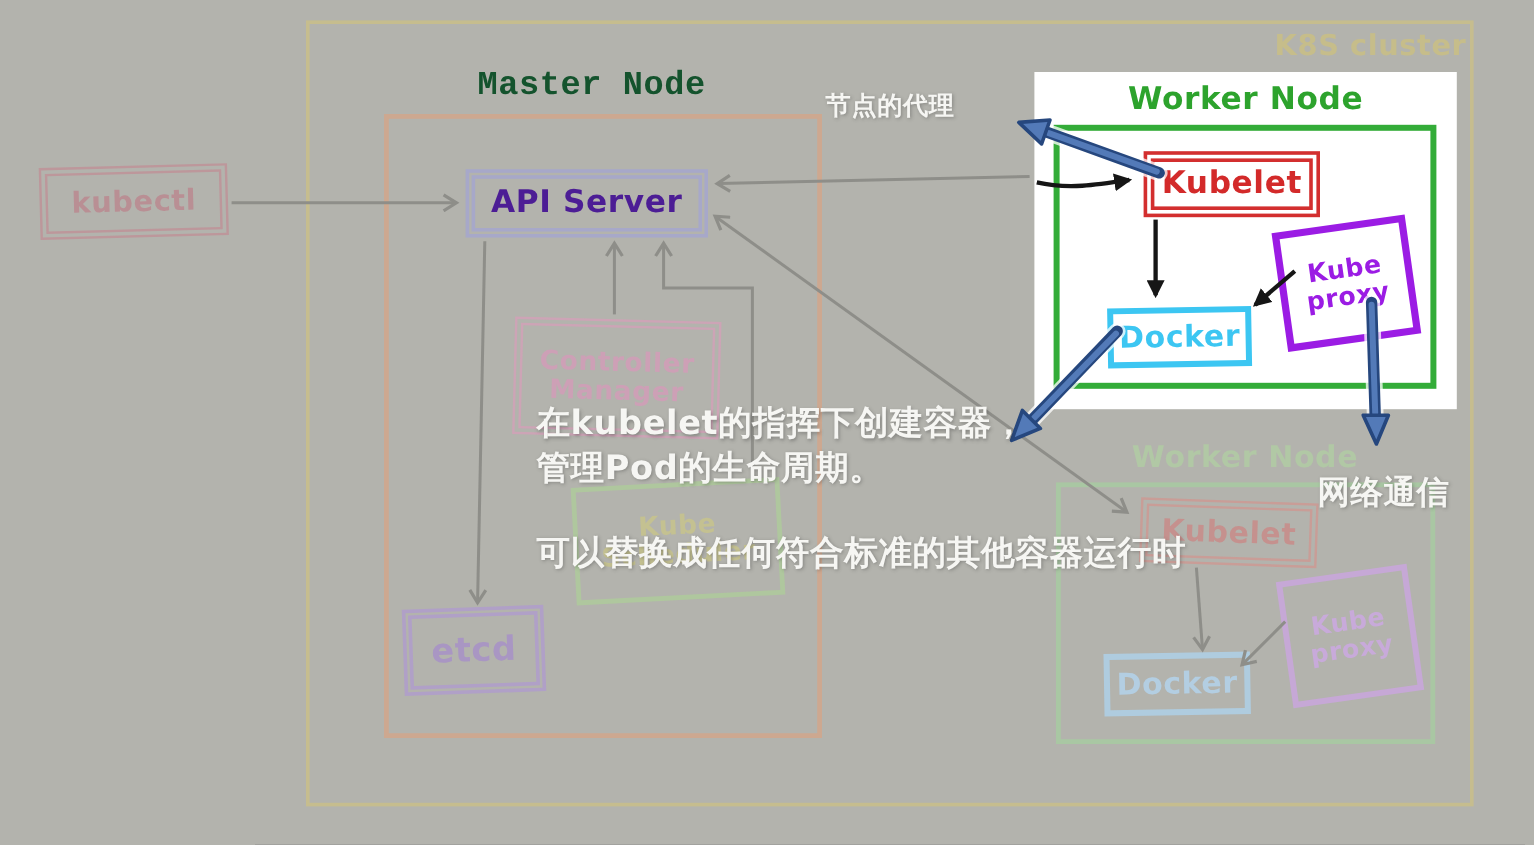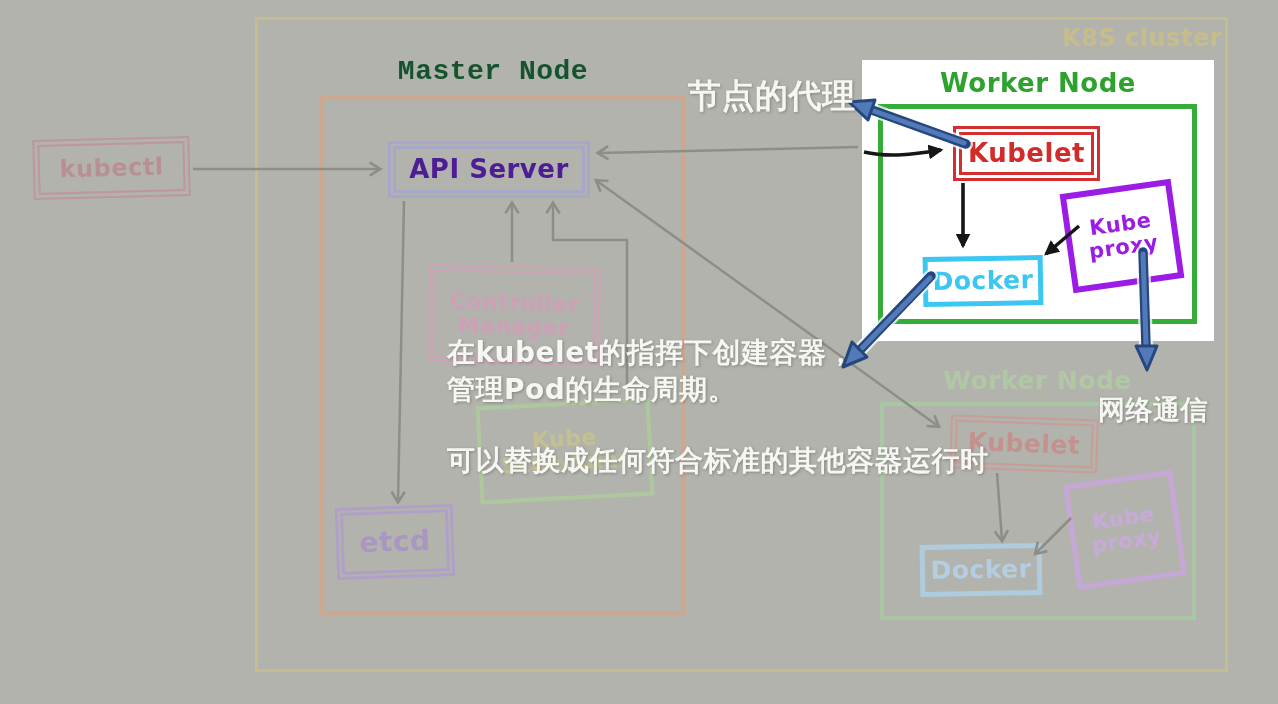--- a/index.html
+++ b/index.html
@@ -37,21 +37,21 @@
   
   .card{left:862px;top:60px;width:352px;height:281px;background:#ffffff;z-index:5;}
   .worker1-title{left:862px;top:68px;width:352px;text-align:center;font-size:26px;color:#2da32d;z-index:6;}
   .green-box{left:878px;top:104px;width:319px;height:220px;border:5px solid #33ac38;z-index:6;}
   .kubelet1-box{left:953px;top:126px;width:147px;height:55px;border:9px double #d32f2f;color:#d32a2a;font-size:26px;z-index:6;}
   .kubeproxy1-box{left:1066px;top:186px;width:112px;height:100px;border:6px solid #9b1ce4;color:#9b1ce4;font-size:21px;transform:rotate(-8deg);z-index:6;padding:0 6px;background:#fff;}
   .docker1-box{left:923px;top:256px;width:120px;height:50px;border:5px solid #3cc6f2;color:#3cc6f2;font-size:25px;transform:rotate(-1deg);z-index:6;background:#fff;}
 
   
   .note{color:#f6f6f3;font-weight:bold;z-index:8;text-shadow:1px 1px 3px rgba(50,50,50,.35);}
-  .note-agent{left:688px;top:74px;font-size:33px;}
+  .note-agent{left:688px;top:74px;font-size:21px;}
   .note-block{left:447px;top:334px;font-size:28px;line-height:37px;}
   .note-block2{left:447px;top:442px;font-size:28px;}
   .note-network{left:1098px;top:392px;font-size:27px;text-align:right;}
 
   svg.overlay{position:absolute;left:0;top:0;width:1278px;height:704px;pointer-events:none;}
   #svg-under{z-index:3;}
   #svg-over{z-index:7;}
 </style>
 </head>
 <body>

